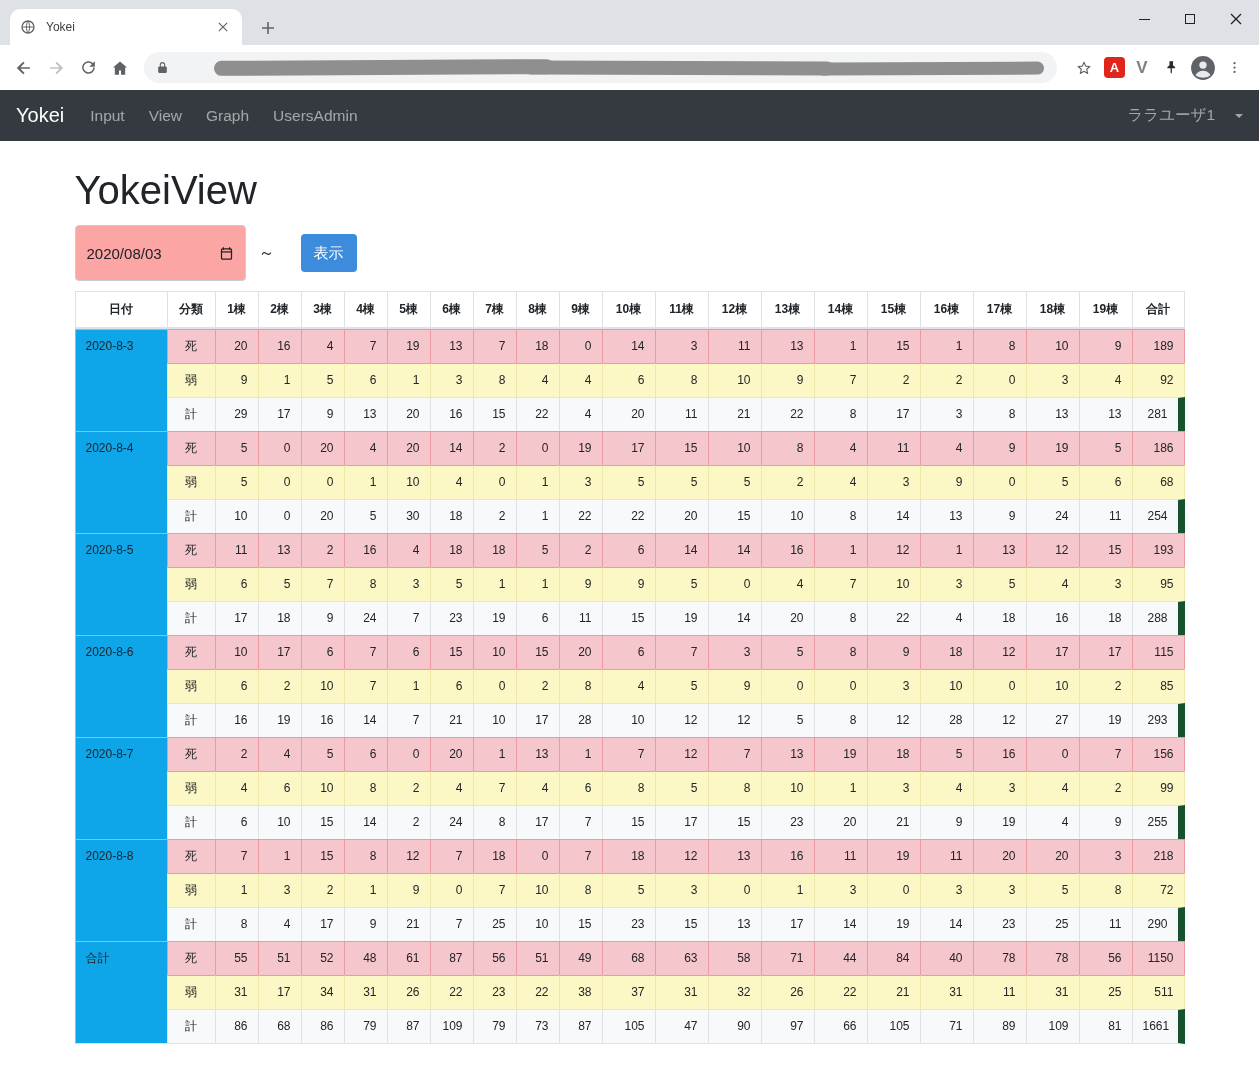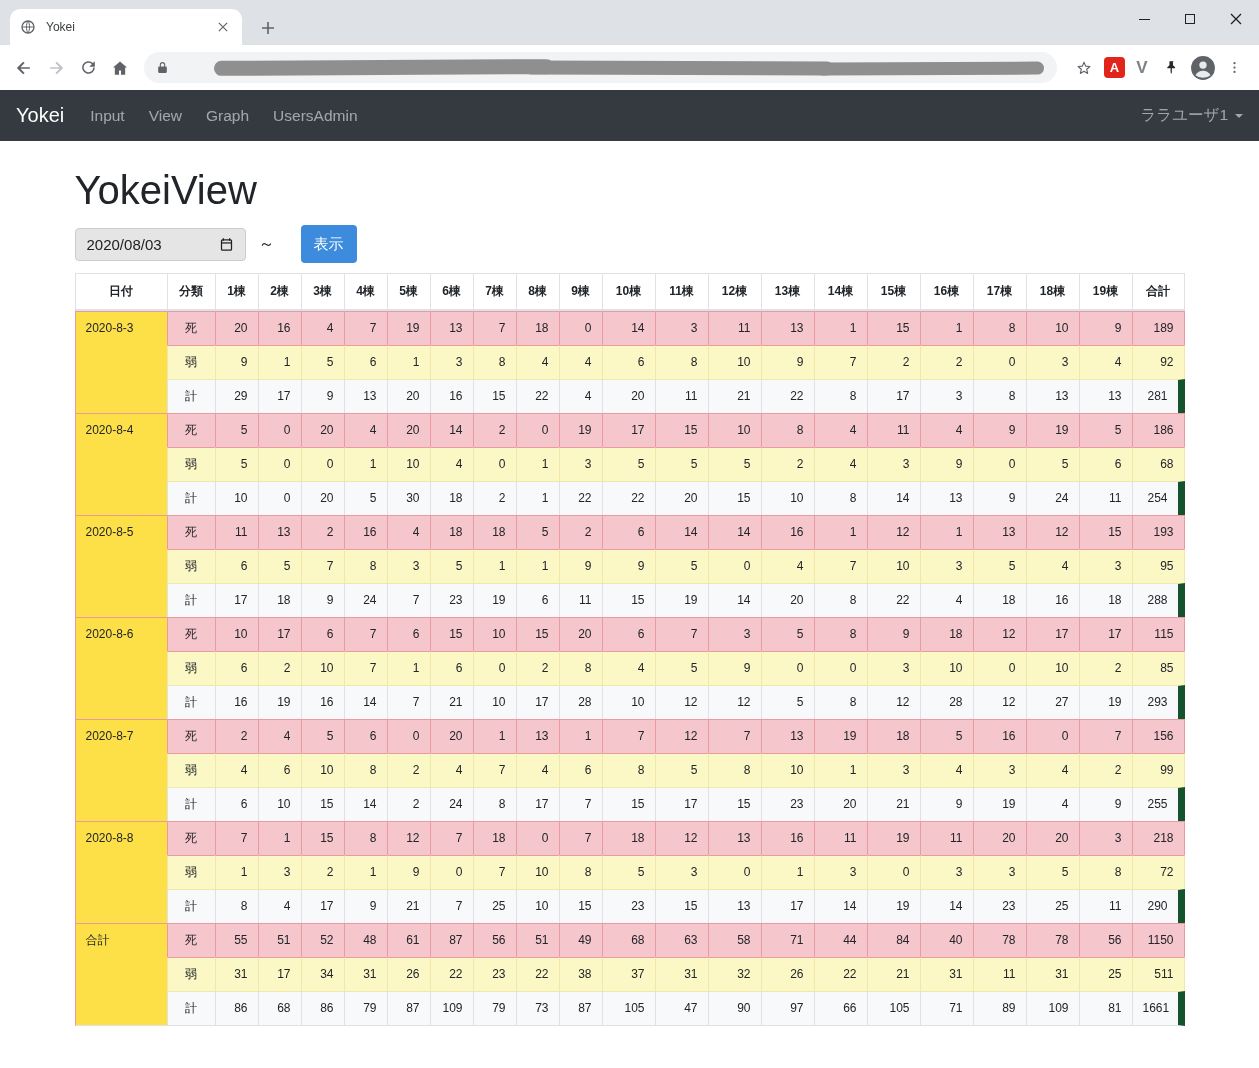--- a/index.html
+++ b/index.html
@@ -34,29 +34,29 @@
   .r3 { left: 672px; top: 10px; width: 228px; height: 13px; transform: rotate(-.2deg); }
   .tool-icons { display: flex; align-items: center; gap: 7px; padding: 0 6px; flex: 0 0 auto; }
   .ext-pdf { width: 21px; height: 21px; background: #e1251b; border-radius: 4px; color: #fff; font-size: 13px; font-weight: bold; display: flex; align-items: center; justify-content: center; }
   .ext-v { font-size: 17px; font-weight: bold; color: #7d8287; width: 20px; text-align: center; }
 
   
   .navbar { height: 51px; background: #343a40; display: flex; align-items: center; padding: 0 16px; }
   .brand { color: #fff; font-size: 20px; margin-right: 18px; text-decoration: none; }
   .nav-links { display: flex; }
   .nav-link { color: rgba(255,255,255,.55); font-size: 15.5px; padding: 8px 8px; margin-right: 8px; text-decoration: none; cursor: pointer; }
-  .user-menu { margin-left: auto; color: rgba(255,255,255,.55); font-size: 15.5px; display: flex; align-items: center; gap: 7px; cursor: pointer; }
+  .user-menu { margin-left: auto; color: rgba(255,255,255,.55); font-size: 15.5px; display: flex; align-items: center; gap: 20px; cursor: pointer; }
   .caret { width: 0; height: 0; border-left: 4px solid transparent; border-right: 4px solid transparent; border-top: 4px solid rgba(255,255,255,.55); }
 
   
   .container { width: 1140px; margin: 0 auto; padding: 0 15px; }
   h1.page-title { font-size: 40px; font-weight: 500; margin: 27px 0 12px; color: #212529; }
   .filter-row { display: flex; align-items: center; margin-bottom: 10px; }
   .date-input {
-    width: 171px; height: 33px; border: 1px solid #c9cdd1; border-radius: 4px; background: #e5e5e5;
+    width: 171px; height: 56px; border: 1px solid #c9cdd1; border-radius: 4px; background: #fca5a5;
     display: flex; align-items: center; justify-content: space-between; padding: 0 11px;
     font-size: 15px; color: #202124; cursor: text;
   }
   .tilde { margin: 0 13px; font-size: 16px; color: #212529; }
   .btn-show {
     margin-left: 13px; height: 38px; padding: 0 13px; border: none; border-radius: 4px;
     background: #3d8bdd; color: #fff; font-size: 15px; cursor: pointer;
     font-family: "Liberation Sans", "DejaVu Sans", sans-serif;
   }
 
@@ -75,21 +75,21 @@
     background: #fff; vertical-align: top; text-align: left;
     border-left: 1px solid #ec9aa2; border-top: 1px solid #ec9aa2;
   }
   .row-death td { background: #f5c6cb; border-left: 1px solid #ec9aa2; border-top: 1px solid #ec9aa2; }
   .row-weak  td { background: #fcf8c5; border-left: 1px solid #eee8ab; border-top: 1px solid #ec9aa2; }
   .row-weak  td.class-cell, .row-weak td.num-cell { border-left: 1px solid #eee8ab; }
   .row-sum   td { background: #f8f9fa; border-left: 1px solid #dee2e6; border-top: 1px solid #eee8ab; }
   .row-death td:last-child { border-right: 1px solid #ec9aa2; }
   .row-weak  td:last-child { border-right: 1px solid #eee8ab; }
   .row-sum   td:last-child { border-right: 7px solid #14532d; }
-  .row-death td.date-cell { background: #fde047; }
+  .row-death td.date-cell { background: #0ea5e9; }
   tbody tr:last-child td { border-bottom: 1px solid #dee2e6; }
   td.date-cell.last-group { border-bottom: 1px solid #dee2e6; }
 </style>
 </head>
 <body>
 
 <div class="tabstrip">
   <div class="tab">
     <span style="display:flex">
       <svg width="16" height="16" viewBox="0 0 24 24">

